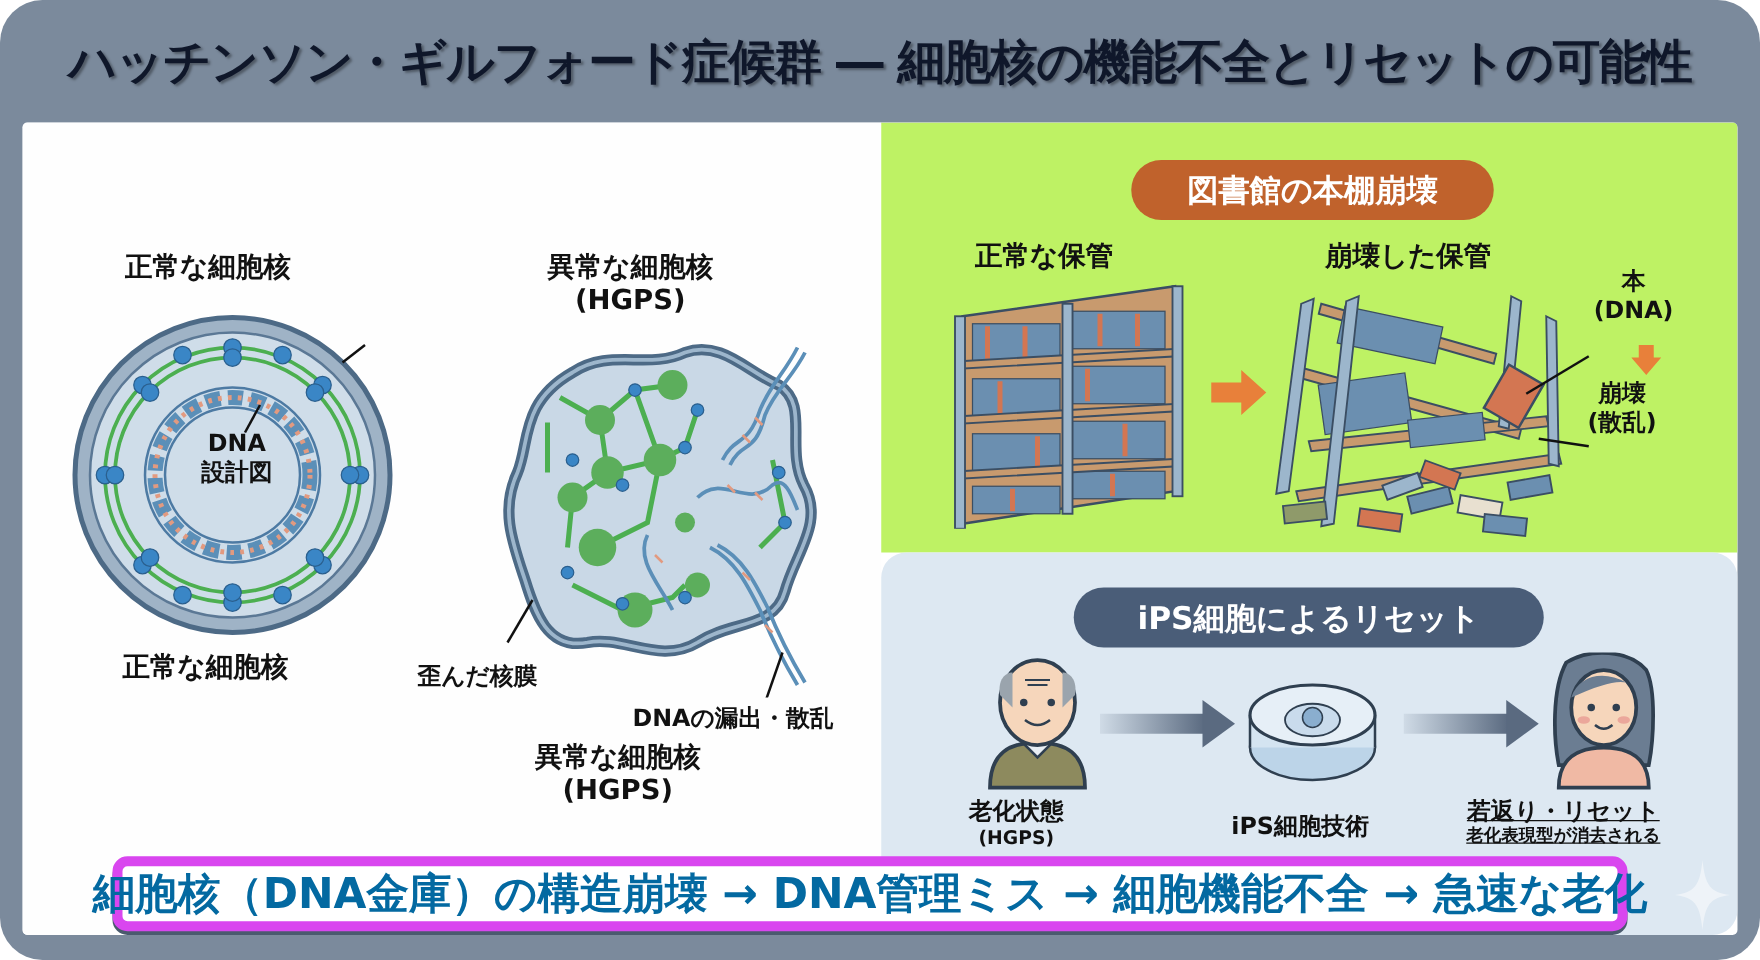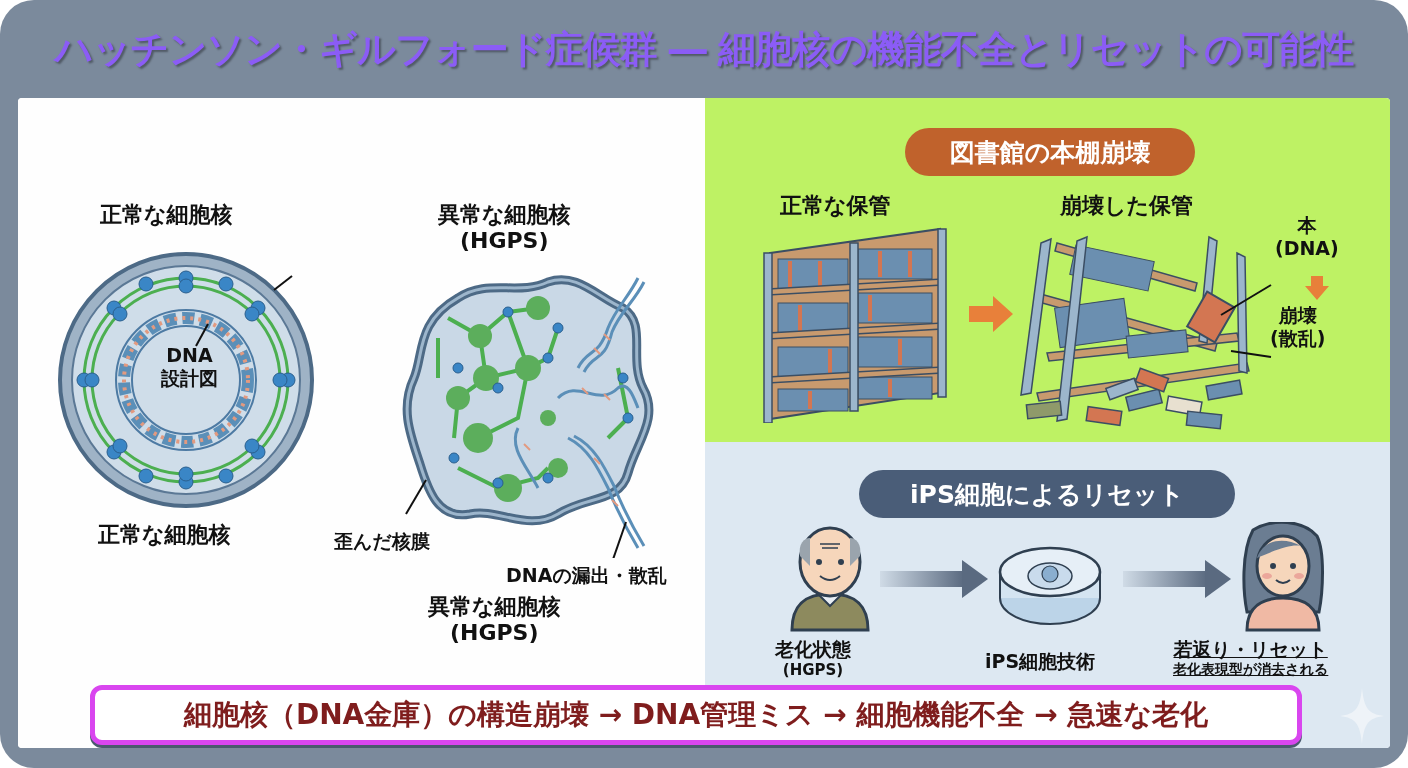--- a/index.html
+++ b/index.html
@@ -9,50 +9,50 @@
     font-family:"DejaVu Sans", "Liberation Sans", sans-serif;
     position:relative;
   }
   .frame {
     position:absolute; left:0; top:0; width:1408px; height:768px;
     background:#7b8a9c; border-radius:34px;
   }
   .title {
     position:absolute; left:0; top:0; width:1408px; height:98px;
     display:flex; align-items:center; justify-content:center;
-    color:#8b5cf6; font-weight:bold; font-size:38px; letter-spacing:-1px;
+    color:#0f172a; font-weight:bold; font-size:38px; letter-spacing:-1px;
     text-shadow:2px 2px 2px rgba(0,0,0,0.35);
   }
   .content {
     position:absolute; left:18px; top:98px; width:1372px; height:650px;
     background:#ffffff; border-radius:4px; overflow:hidden;
   }
   .left-panel { position:absolute; left:0; top:0; width:687px; height:650px; background:#fefefe; }
   .peach-panel { position:absolute; left:687px; top:0; width:685px; height:344px; background:#bef264; }
-  .blue-panel { position:absolute; left:687px; top:344px; width:685px; height:306px; background:#dde8f2; }
+  .blue-panel { position:absolute; left:687px; top:344px; width:685px; height:306px; background:#dde8f2;border-radius:20px; }
 
   .pill {
     position:absolute; color:#fff; font-weight:bold; border-radius:30px;
     display:flex; align-items:center; justify-content:center; white-space:nowrap;
   }
   .pill.mech { left:20px; top:30px; width:642px; height:52px; background:#3e6b8c; font-size:25px; }
   .pill.lib { left:200px; top:30px; width:290px; height:48px; background:#c0622c; font-size:25px; }
   .pill.ips { left:154px; top:28px; width:376px; height:48px; background:#4a5d78; font-size:25px; }
 
   .lbl { position:absolute; font-weight:bold; color:#111; text-align:center; white-space:nowrap; line-height:1.2; }
   .lbl.big { font-size:22px; }
   .lbl.mid { font-size:19px; }
 
   .svgbox { position:absolute; }
 
   .bottom-banner {
     position:absolute; left:90px; top:685px; width:1212px; height:60px;
-    background:#ffffff; border:5px solid #d946ef; border-radius:12px;
+    background:#ffffff; border:8px solid #d946ef; border-radius:12px;
     display:flex; align-items:center; justify-content:center;
-    font-weight:bold; font-size:28px; color:#7f1d1d; box-sizing:border-box;
+    font-weight:bold; font-size:34px; color:#0369a1; box-sizing:border-box;
     box-shadow:0 3px 0 #4a5a6e; white-space:nowrap;
   }
   .sparkle { position:absolute; left:1340px; top:688px; width:44px; height:56px; }
 </style>
 </head>
 <body>
 
 <div class="frame"></div>
 <div class="title">ハッチンソン・ギルフォード症候群 ― 細胞核の機能不全とリセットの可能性</div>
 

